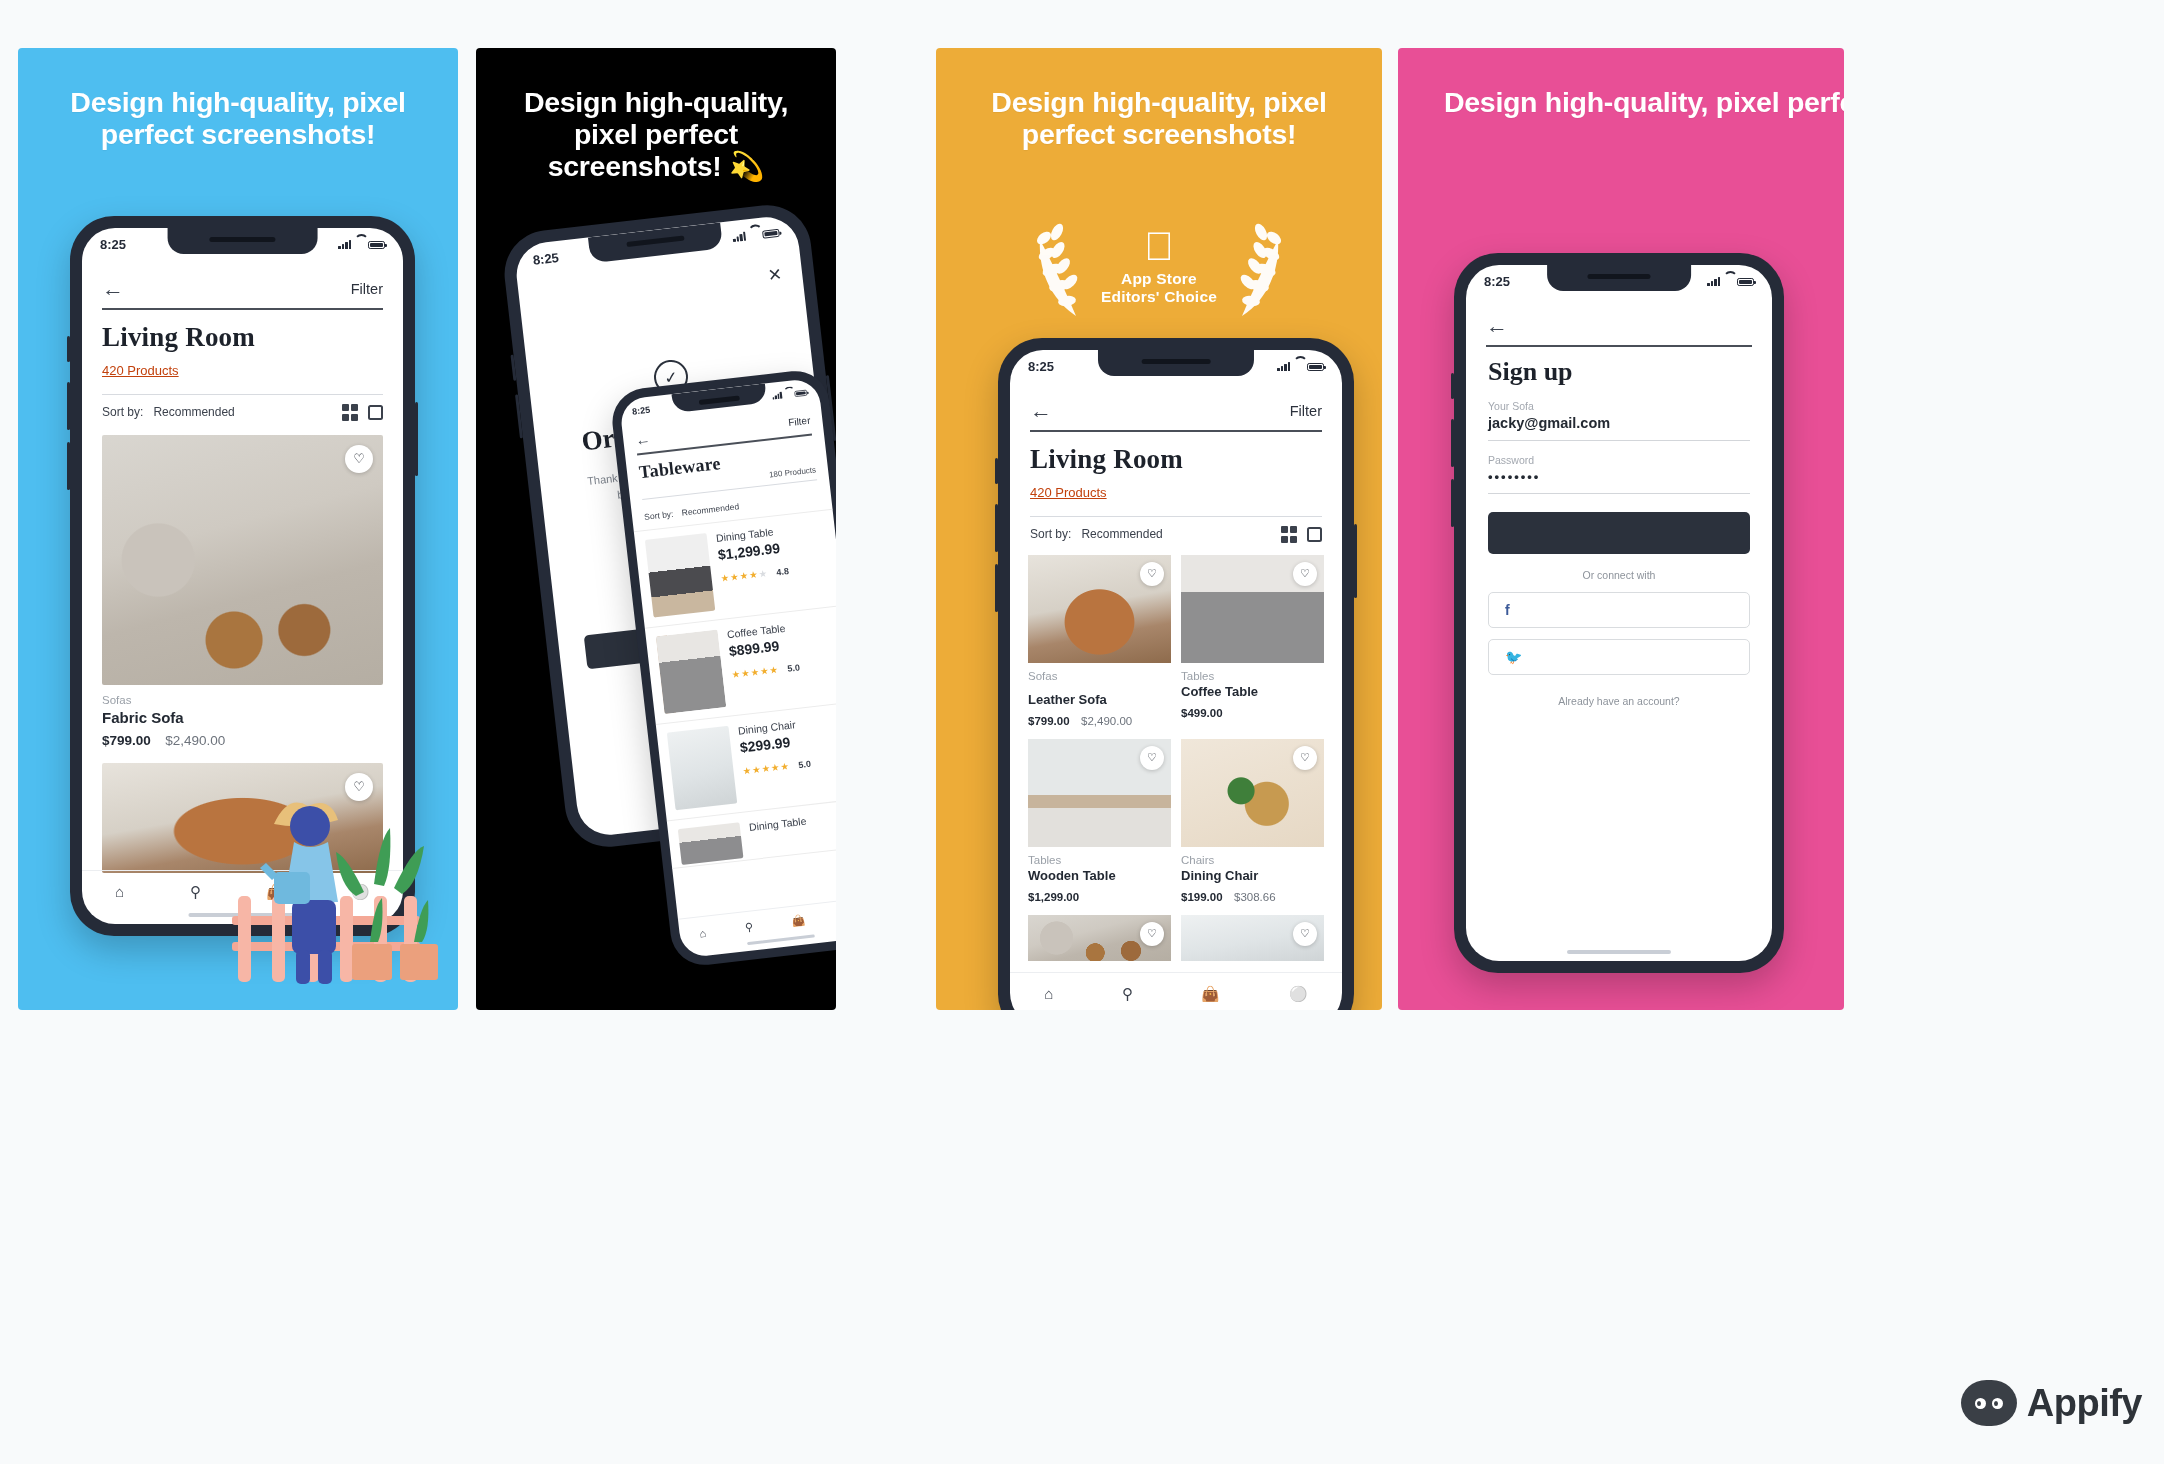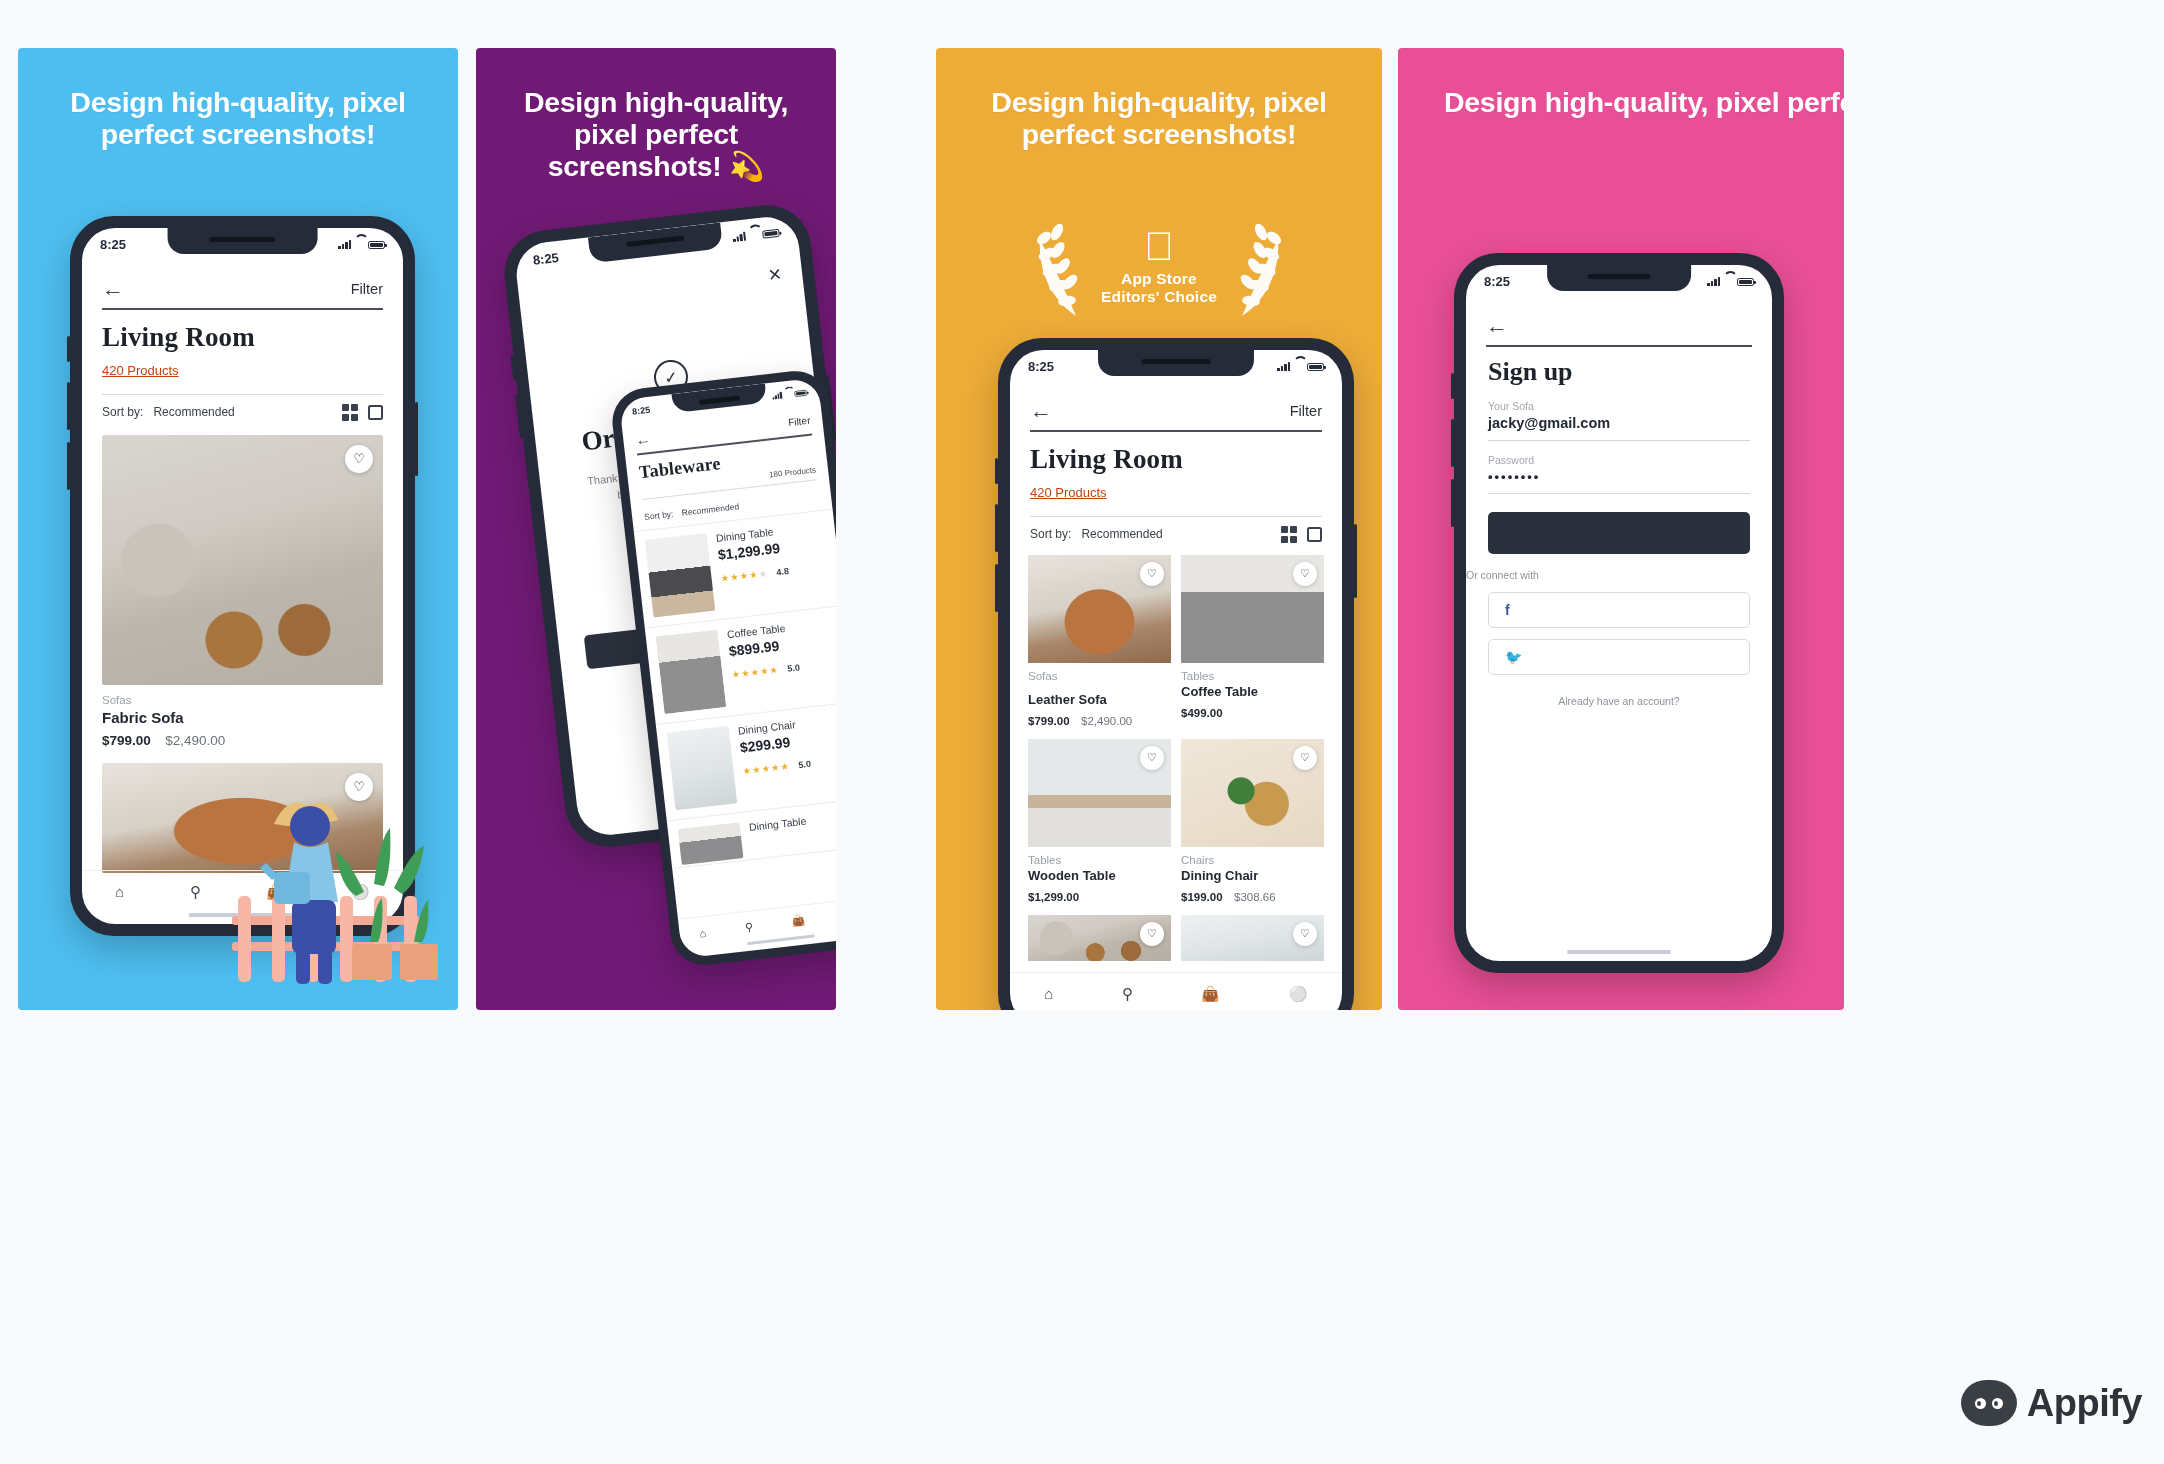--- a/index.html
+++ b/index.html
@@ -10,21 +10,21 @@
     overflow: hidden;
   }
   .stage { position: relative; width: 2164px; height: 1464px; background: #f8fafb; }
 
   
   .panel {
     position: absolute; top: 48px; height: 962px;
     border-radius: 4px; overflow: hidden;
   }
   .p1 { left: 18px;   width: 440px; background: #4ebef0; }
-  .p2 { left: 476px;  width: 360px; background: #701a75; }
+  .p2 { left: 476px;  width: 360px; background: #000000; }
   .p3 { left: 936px;  width: 446px; background: #edac38; }
   .p4 { left: 1398px; width: 446px; background: #e84f96; }
 
   .headline {
     position: absolute; left: 0; right: 0; top: 38px;
     text-align: center; color: #ffffff;
     font-weight: bold; font-size: 28.5px; line-height: 1.13;
     letter-spacing: -0.3px;
     text-shadow: 0 1px 1px rgba(0,0,0,.05);
     padding: 0 14px;
@@ -172,21 +172,21 @@
 
   
   #phone4 { left: 56px; top: 205px; width: 330px; height: 720px; }
   .su-title { font-family:"Liberation Serif",serif; font-weight:bold; font-size:26px;
       color:#1d222b; padding: 10px 22px 0; }
   .field { padding: 13px 22px 0; }
   .field .lbl { font-size:10.5px; color:#a3a8b0; }
   .field .val { font-size:14.5px; color:#242a33; font-weight:bold; margin-top:3px; }
   .field .line { height:1px; background:#d3d6da; margin-top:9px; }
   .su-btn { margin: 18px 22px 0; background:#2b313c; height:42px; border-radius:5px; }
-  .or { text-align:left; font-size:10.5px; color:#8d939b; margin-top:15px; }
+  .or { text-align:center; font-size:10.5px; color:#8d939b; margin-top:15px; }
   .soc { margin: 11px 22px 0; height:36px; border:1px solid #d9dcdf; border-radius:5px;
       display:flex; align-items:center; padding-left:16px; gap:12px; font-size:14px; }
   .soc .fb { color:#3b5998; font-weight:bold; }
   .soc .tw { color:#1da1f2; }
   .already { text-align:center; font-size:10.5px; color:#8d939b; margin-top:20px; }
 
   
   .watermark { position:absolute; right: 22px; bottom: 38px;
       display:flex; align-items:center; gap:10px; }
   .wm-badge { width: 56px; height: 46px; background:#3a3f46; border-radius: 50%/55%;

